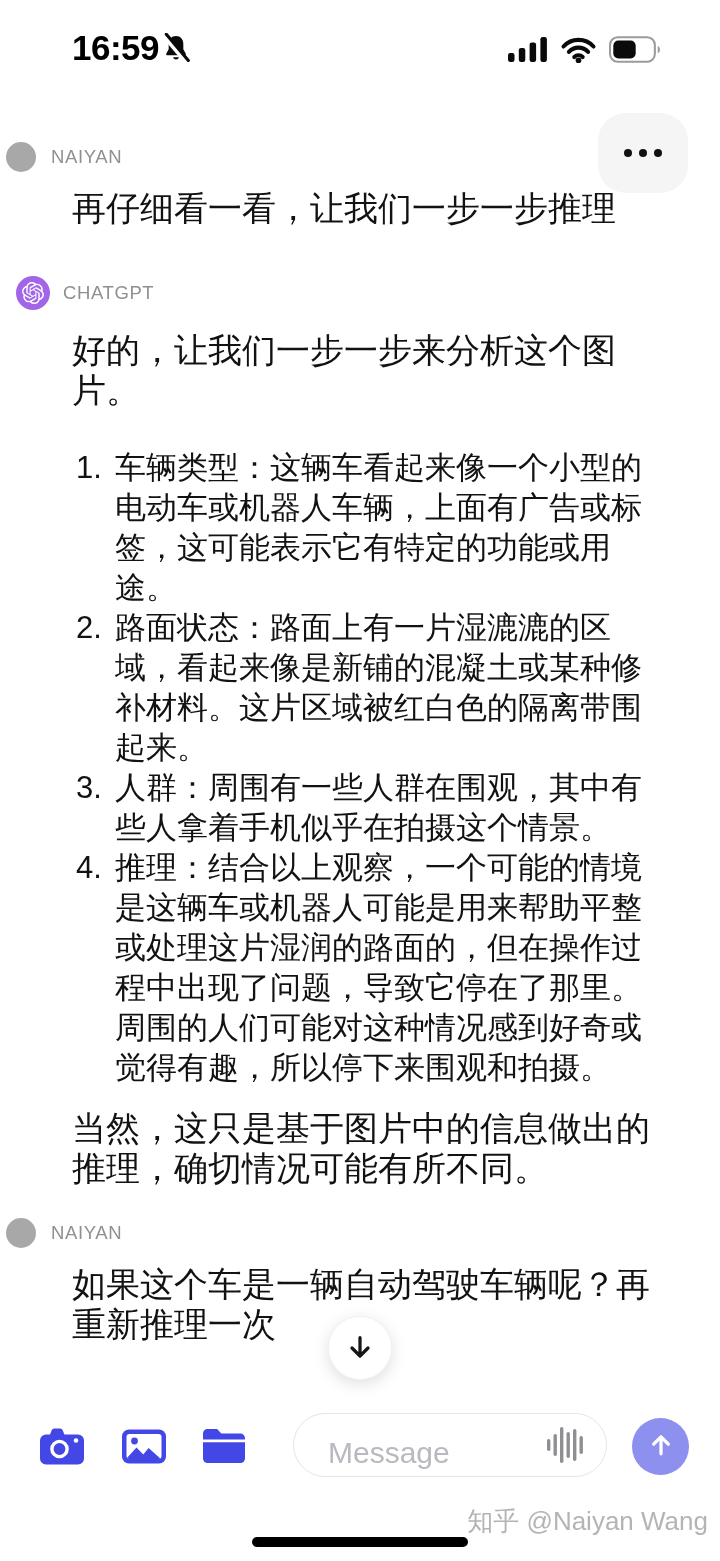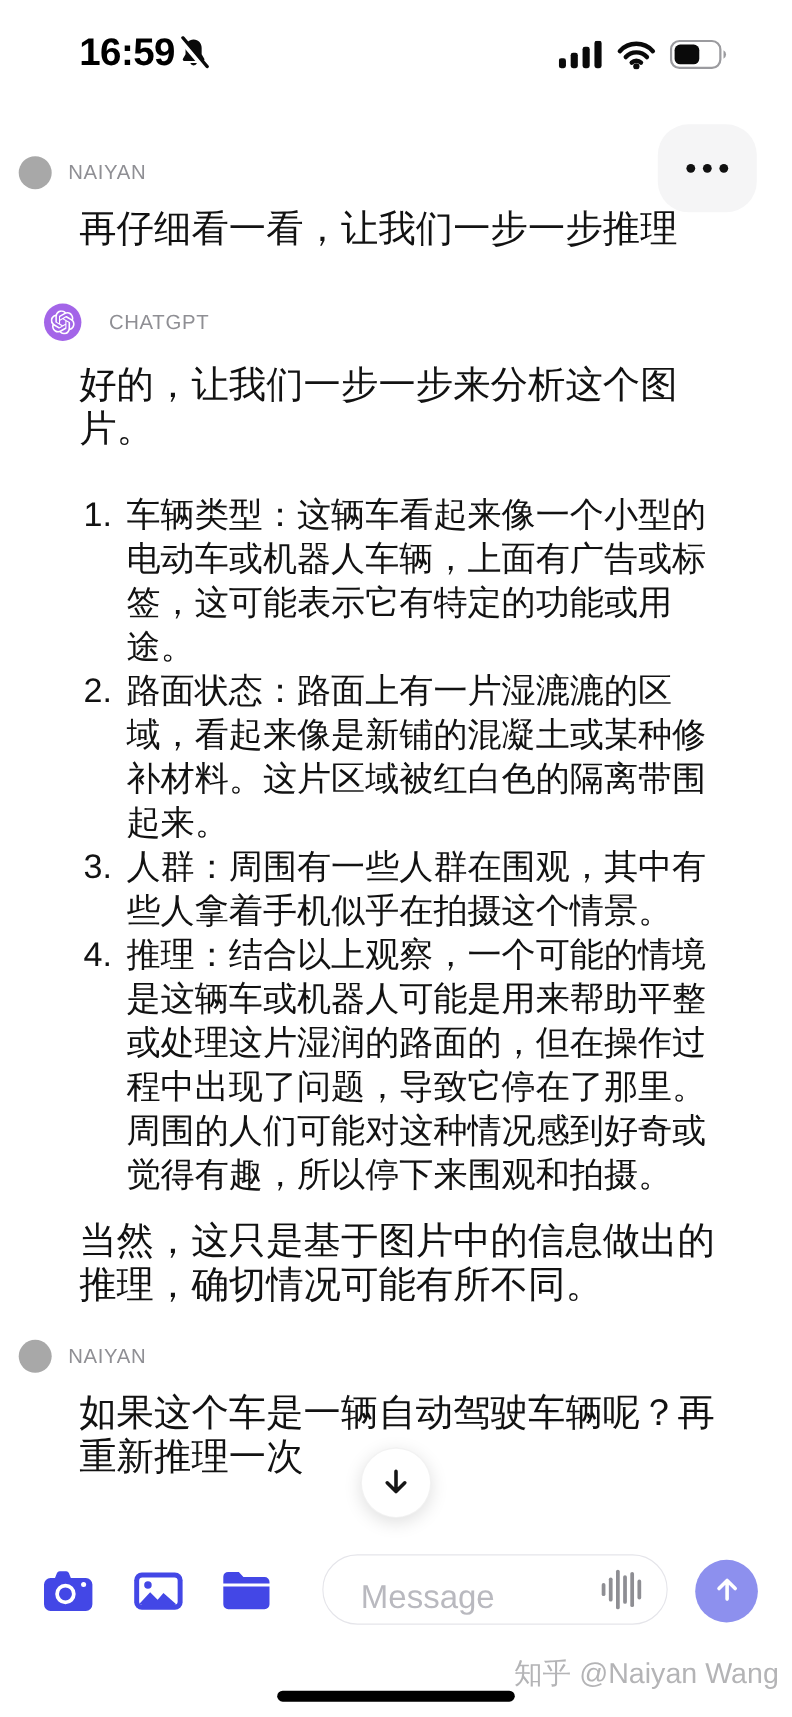--- a/index.html
+++ b/index.html
@@ -17,31 +17,31 @@
   
   .more-btn {
     position:absolute; left:598px; top:113px; width:90px; height:80px;
     border-radius:28px; background:#f5f5f6; display:flex; align-items:center;
     justify-content:center; gap:7px; border:none; cursor:pointer;
   }
   .more-btn .dot { width:8px; height:8px; border-radius:50%; background:#111; }
 
   
   .msg { position:absolute; left:0; width:720px; }
-  .mhead { display:flex; align-items:center; gap:15px; padding-left:17px; }
+  .mhead { display:flex; align-items:center; gap:15px; padding-left:6px; }
   .avatar { width:30px; height:30px; border-radius:50%; background:#a8a8a8; flex:0 0 auto; }
   .avatar.gpt { width:34px; height:34px; background:#a365e8; display:flex; align-items:center; justify-content:center; }
   .author { font-size:18.5px; font-weight:500; color:#8f8f94; letter-spacing:0.6px; }
   .mtext { margin:16px 0 0 72px; width:586px; font-size:34px; line-height:40px; color:#121212; }
   .mtext.narrow { width:578px; }
 
   #m1 { top:142px; }
   #m2 { top:276px; }
   #m3 { top:1218px; }
-  #m2 .mhead { padding-left:40px; gap:25px; }
+  #m2 .mhead { padding-left:16px; gap:13px; }
   #m2 .mtext { margin-top:20px; }
 
   .numlist { margin:38px 0 0 72px; width:586px; list-style:none; padding:0; }
   .numlist li { display:flex; font-size:31px; line-height:40px; color:#121212; }
   .numlist .num { width:43px; flex:0 0 auto; padding-left:4px; box-sizing:border-box; }
   .numlist .li-body { flex:1; }
   .numlist .term { font-weight:400; }
   .outro { margin-top:50px; }
 
   

